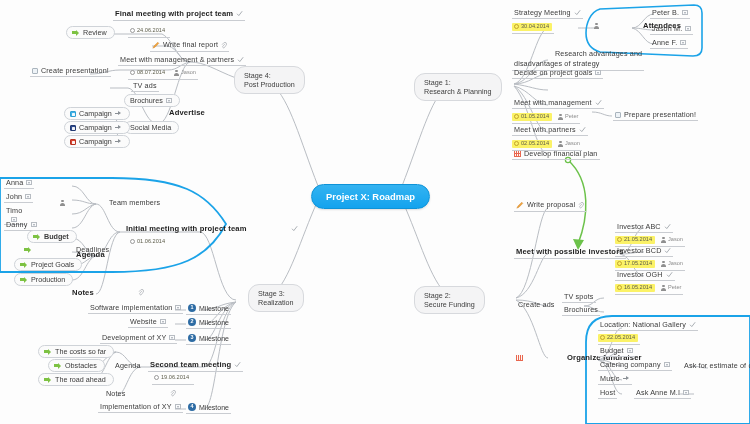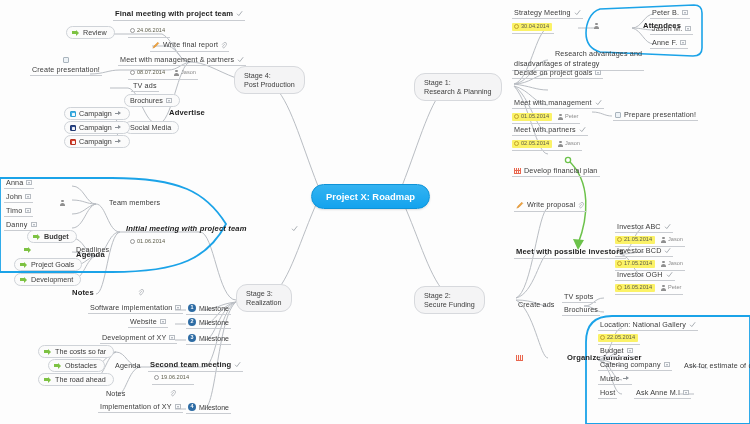--- a/index.html
+++ b/index.html
@@ -299,21 +299,21 @@
     <path d="M750 316 L 612 316 C 594 316, 586 326, 586 342
              L 586 424 L 750 424 Z" fill="none" stroke="#1ba3e8" stroke-width="1.8"></path>
   </svg>
 
   <div id="central" style="left:311px; top:184px;">Project X: Roadmap</div>
 
   <div class="stage" style="left:234px; top:66px;">
     <div>Stage 4:</div>
     <div>Post Production</div>
   </div>
-  <div class="stage" style="left:236px; top:284px;">
+  <div class="stage" style="left:248px; top:284px;">
     <div>Stage 3:</div>
     <div>Realization</div>
   </div>
   <div class="stage" style="left:414px; top:73px;">
     <div>Stage 1:</div>
     <div>Research &amp; Planning</div>
   </div>
   <div class="stage" style="left:414px; top:286px;">
     <div>Stage 2:</div>
     <div>Secure Funding</div>
@@ -365,21 +365,21 @@
     <span class="date">
       <span class="ic ic-clock grey"></span>
       <span>08.07.2014</span>
     </span>
     <span class="person">
       <span class="ic ic-person"></span>
       <span>Jason</span>
     </span>
   </div>
 
-  <div class="node" style="left:30px; top:56px;flex-direction:column;">
+  <div class="node" style="left:30px; top:66px;">
     <span class="ic ic-sq"></span>
     <span class="txt">Create presentation!</span>
   </div>
 
   <div class="node bold nb" style="left:167px; top:108px;">
     <span class="txt">Advertise</span>
   </div>
 
   <div class="node" style="left:131px; top:81px;">
     <span class="txt">TV ads</span>
@@ -487,21 +487,21 @@
     <span class="date hl">
       <span class="ic ic-clock"></span>
       <span>02.05.2014</span>
     </span>
     <span class="person">
       <span class="ic ic-person"></span>
       <span>Jason</span>
     </span>
   </div>
 
-  <div class="node" style="left:512px; top:166px;">
+  <div class="node" style="left:512px; top:149px;">
     <span class="ic ic-table">
         <i></i>
         <i></i>
         <i></i>
         <i></i>
         <i></i>
         <i></i>
       </span>
     <span class="txt">Develop financial plan</span>
   </div>
@@ -637,21 +637,21 @@
   </div>
 
   <div class="node" style="left:598px; top:388px;">
     <span class="txt">Host</span>
   </div>
   <div class="node" style="left:634px; top:388px;">
     <span class="txt">Ask Anne M.!</span>
     <span class="ic ic-mini"></span>
   </div>
 
-  <div class="node bold nb" style="left:124px; top:224px;font-style:italic;">
+  <div class="node bold nb" style="left:124px; top:224px;">
     <span class="txt">Initial meeting with project team</span>
     <span class="ic ic-check">
       <svg viewBox="0 0 10 10">
           <path d="M1.5 5.4 L4 8 L8.8 1.8" fill="none" stroke="#9aa0a6" stroke-width="1.2"></path>
         </svg>
     </span>
   </div>
   <div class="meta nb" style="left:128px; top:237px;">
     <span class="date">
       <span class="ic ic-clock grey"></span>
@@ -664,21 +664,21 @@
     <span class="txt">Team members</span>
   </div>
   <div class="node" style="left:4px; top:178px;">
     <span class="txt">Anna</span>
     <span class="ic ic-mini"></span>
   </div>
   <div class="node" style="left:4px; top:192px;">
     <span class="txt">John</span>
     <span class="ic ic-mini"></span>
   </div>
-  <div class="node" style="left:4px; top:206px;">
+  <div class="node" style="left:4px; top:206px;flex-direction:column;">
     <span class="txt">Timo</span>
     <span class="ic ic-mini"></span>
   </div>
   <div class="node" style="left:4px; top:220px;">
     <span class="txt">Danny</span>
     <span class="ic ic-mini"></span>
   </div>
 
   <div class="node bold nb" style="left:74px; top:250px;">
     <span class="txt">Agenda</span>
@@ -690,21 +690,21 @@
   <div class="node nb" style="left:22px; top:245px;">
     <span class="ic ic-arrow"></span>
     <span class="txt">Deadlines</span>
   </div>
   <div class="pill" style="left:14px; top:258px;">
     <span class="ic ic-arrow"></span>
     <span class="txt">Project Goals</span>
   </div>
   <div class="pill" style="left:14px; top:273px;">
     <span class="ic ic-arrow"></span>
-    <span class="txt">Development</span>
+    <span class="txt">Production</span>
   </div>
 
   <div class="node bold nb" style="left:70px; top:288px;">
     <span class="txt">Notes</span>
     <span class="ic ic-clip">
       <svg viewBox="0 0 8 10">
           <path d="M5.6 2.2 L2.6 5.4 a1.4 1.4 0 0 0 2 2 L7 4 a2.2 2.2 0 0 0 -3.2 -3 L1.4 3.6" fill="none" stroke="#9aa0a6" stroke-width=".8"></path>
         </svg>
     </span>
   </div>

